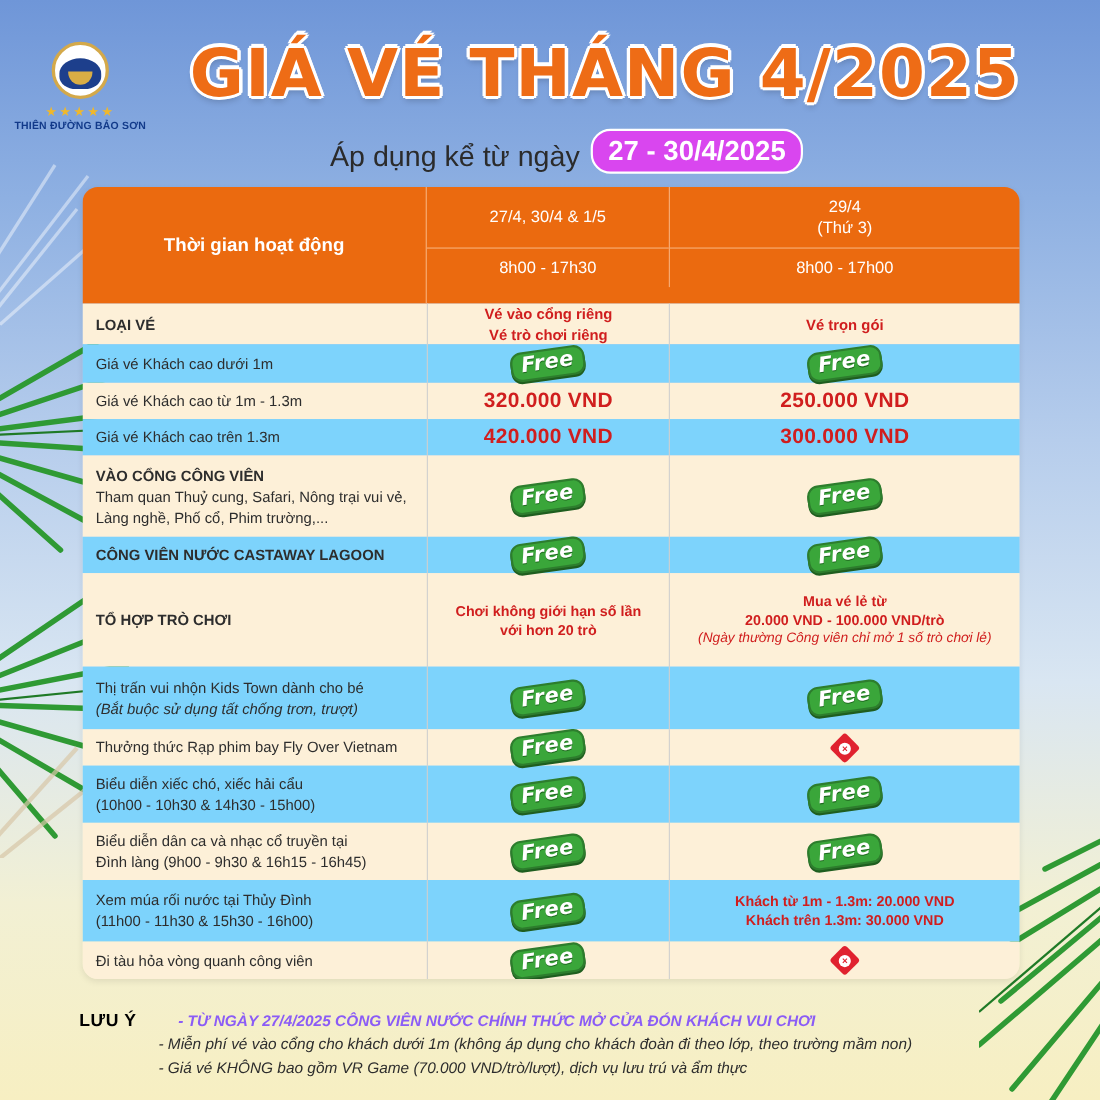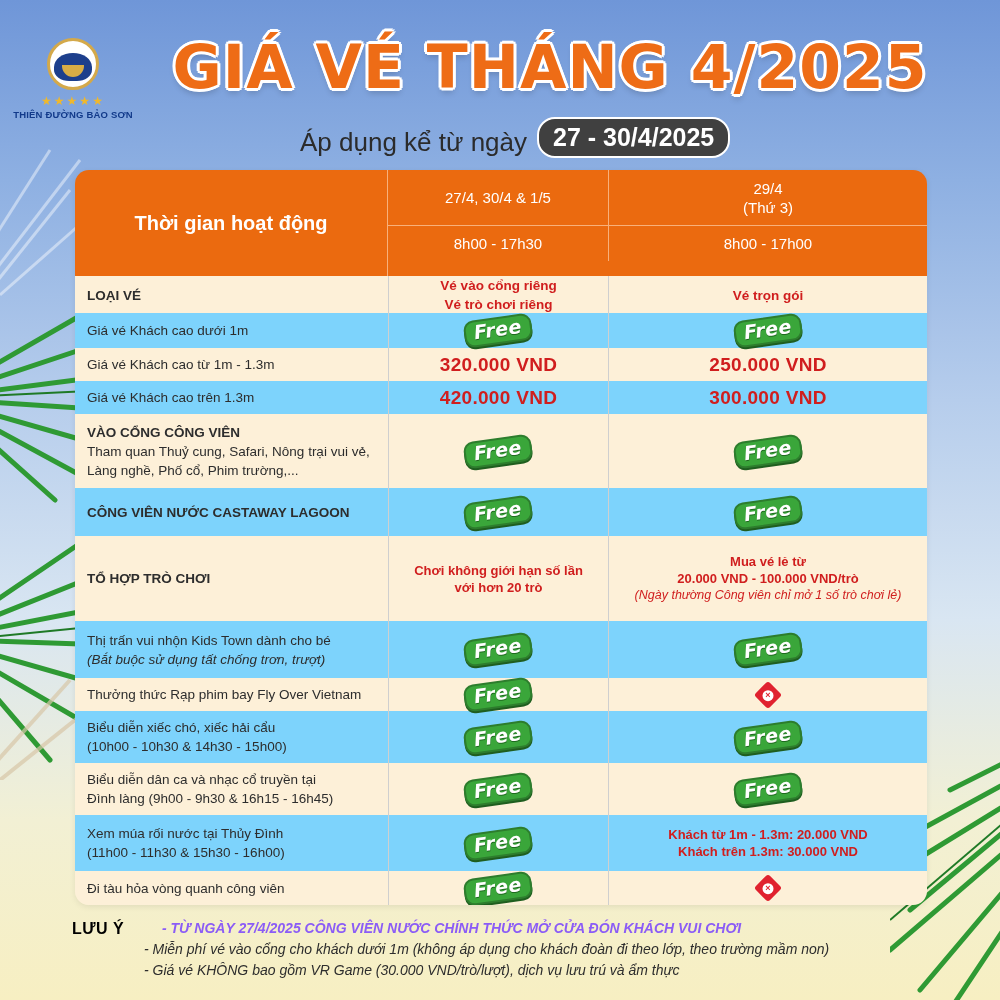--- a/index.html
+++ b/index.html
@@ -31,31 +31,31 @@
     position: absolute; left: 140px; top: 32px; width: 820px; text-align: center;
     font-family: "DejaVu Sans", sans-serif; font-weight: bold; font-size: 60px; letter-spacing: 1px;
     color: #ee6c16;
     text-shadow: 3px 0 0 #fff, -3px 0 0 #fff, 0 3px 0 #fff, 0 -3px 0 #fff,
                  2px 2px 0 #fff, -2px -2px 0 #fff, 2px -2px 0 #fff, -2px 2px 0 #fff,
                  0 5px 6px rgba(0,0,0,.18);
   }
   .subtitle { position: absolute; left: 300px; top: 118px; height: 40px; display: flex; align-items: flex-end; }
   .subtitle-text { font-size: 26px; color: #2b2b2b; margin-right: 10px; }
   .date-pill {
-    background: #404040; color: #fff; font-weight: bold; font-size: 25px;
+    background: #d946ef; color: #fff; font-weight: bold; font-size: 25px;
     padding: 4px 14px; border-radius: 18px; border: 2px solid #fff;
   }
 
   
   .table {
     position: absolute; left: 75px; top: 170px; width: 852px;
     border-radius: 14px; overflow: hidden; box-shadow: 0 2px 6px rgba(0,0,0,.08);
   }
   .thead { background: #eb6a0f; color: #fff; display: grid; grid-template-columns: 313px 220px 319px; height: 106px; }
-  .th-first { grid-row: 1 / span 2; display: flex; align-items: center; justify-content: center; font-weight: bold; font-size: 20px; border-right: 1px solid #f8b07a; }
+  .th-first { grid-row: 1 / span 2; display: flex; align-items: center; justify-content: center; font-weight: bold; font-size: 17px; border-right: 1px solid #f8b07a; }
   .th-col { display: flex; flex-direction: column; }
   .th-col + .th-col { border-left: 1px solid #f8b07a; }
   .th-cell { flex: 1; display: flex; flex-direction: column; align-items: center; justify-content: center; font-size: 15px; line-height: 19px; text-align: center; }
   .th-cell.top { border-bottom: 1px solid #f8b07a; height: 56px; flex: none; }
 
   .row { display: grid; grid-template-columns: 313px 220px 319px; }
   .row.beige { background: #fdf0d8; }
   .row.white { background: #7dd3fc; }
   .cell { display: flex; flex-direction: column; justify-content: center; padding: 0 12px; font-size: 13.5px; color: #2d2d2d; line-height: 19px; }
   .cell.c { align-items: center; text-align: center; border-left: 1px solid #cfcfcf; }
@@ -209,21 +209,21 @@
       <span>Làng nghề, Phố cổ, Phim trường,...</span>
     </div>
     <div class="cell c">
         <span class="free">Free</span>
       </div>
     <div class="cell c">
         <span class="free">Free</span>
       </div>
   </div>
 
-  <div class="row white" style="height:48px">
+  <div class="row white" style="height:33px">
     <div class="cell label-bold">CÔNG VIÊN NƯỚC CASTAWAY LAGOON</div>
     <div class="cell c">
         <span class="free">Free</span>
       </div>
     <div class="cell c">
         <span class="free">Free</span>
       </div>
   </div>
 
   <div class="row beige" style="height:85px">
@@ -315,15 +315,15 @@
         </div>
       </div>
   </div>
 </div>
 
 <div class="note">
   <div class="note-label">LƯU Ý</div>
   <div class="note-lines">
     <div class="note-line hl">- TỪ NGÀY 27/4/2025 CÔNG VIÊN NƯỚC CHÍNH THỨC MỞ CỬA ĐÓN KHÁCH VUI CHƠI</div>
     <div class="note-line">- Miễn phí vé vào cổng cho khách dưới 1m (không áp dụng cho khách đoàn đi theo lớp, theo trường mầm non)</div>
-    <div class="note-line">- Giá vé KHÔNG bao gồm VR Game (30.000 VND/trò/lượt), dịch vụ lưu trú và ẩm thực</div>
+    <div class="note-line">- Giá vé KHÔNG bao gồm VR Game (70.000 VND/trò/lượt), dịch vụ lưu trú và ẩm thực</div>
   </div>
 </div>
 
 </body></html>

